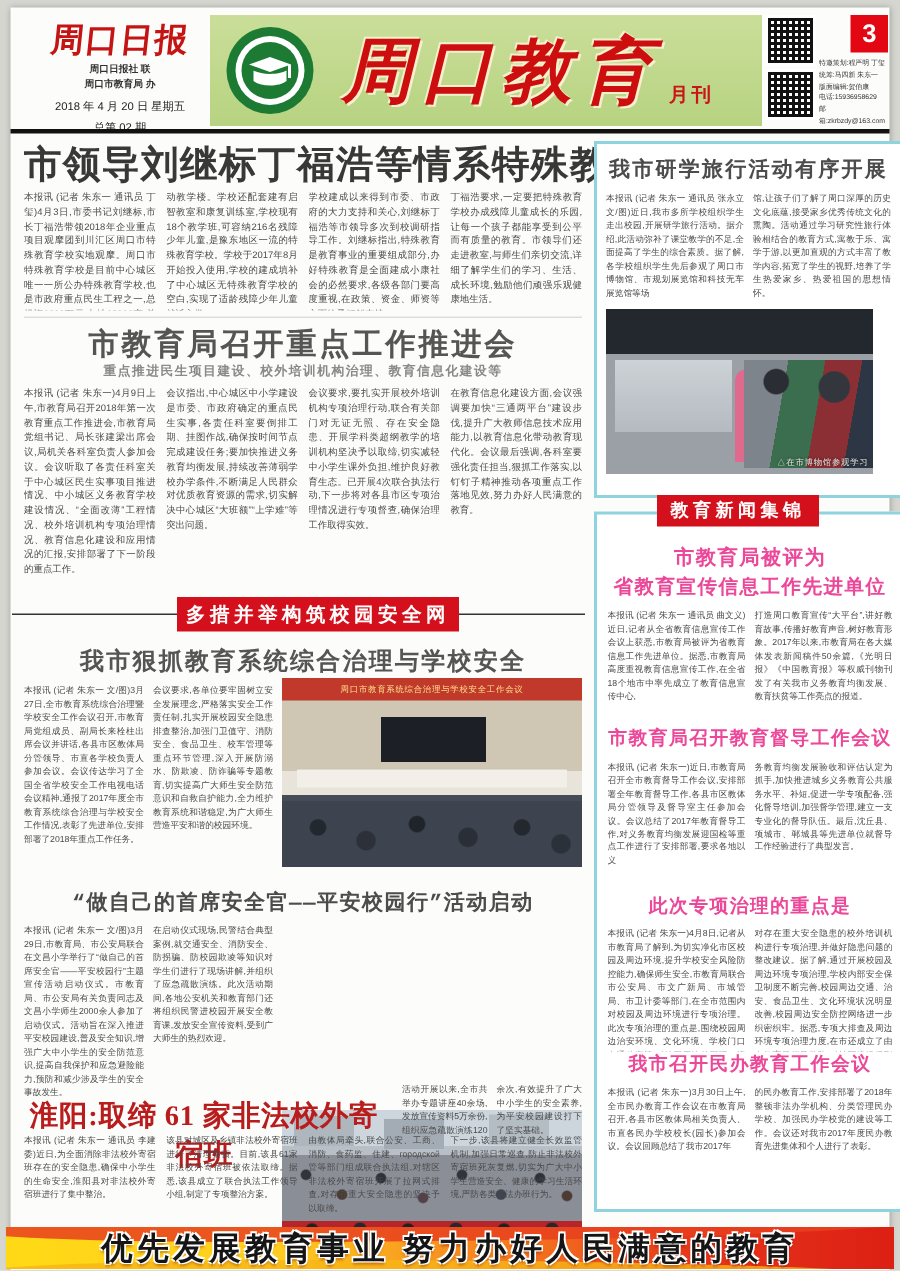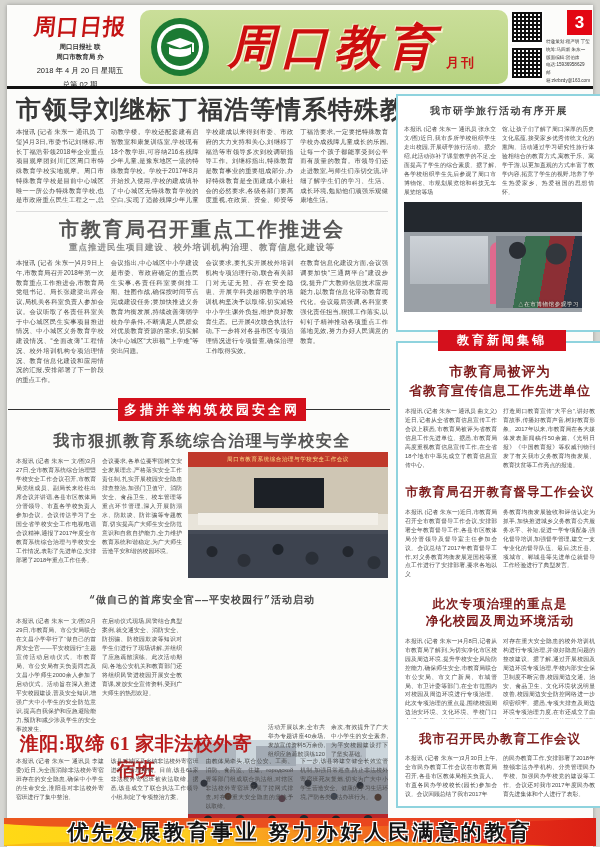--- a/index.html
+++ b/index.html
@@ -10,43 +10,43 @@
   .just{text-align:justify;color:#4a4a4a;overflow:hidden;}
   .cols{display:flex;gap:7px;}
   .cols>div{flex:1;overflow:hidden;}
   .t6{font-size:6.3px;line-height:1.55;}
   .t55{font-size:5.8px;line-height:1.55;}
   .center{text-align:center;}
   
   .mast-name{font-size:22px;font-weight:bold;color:#c41414;letter-spacing:1px;font-family:"Liberation Serif",serif;transform:skewX(-6deg);}
   .mast-org{font-size:6.5px;font-weight:bold;color:#333;line-height:1.5;}
   .mast-date{font-size:7.5px;color:#222;margin-top:4px;}
-  .green-banner{background:linear-gradient(#cade99,#b7d381);display:flex;align-items:center;border-radius:10px;}
+  .green-banner{background:linear-gradient(#cade99,#b7d381);display:flex;align-items:center;}
   .brand-title{font-size:47px;font-weight:bold;color:#cd0e0e;font-family:"Liberation Serif",serif;font-style:italic;letter-spacing:6px;text-shadow:1.5px 1.5px 0 #f6f0cf,-1px -1px 0 #f6f0cf;white-space:nowrap;}
   .brand-suffix{font-size:13px;font-weight:bold;color:#c81616;letter-spacing:2px;}
   .page-num{width:25px;height:25px;background:#e30613;color:#fff;font-weight:bold;font-size:17px;display:flex;align-items:center;justify-content:center;}
   .qr{width:30px;height:30px;background:
       repeating-linear-gradient(0deg,#111 0 2px,transparent 2px 4px),
       repeating-linear-gradient(90deg,#111 0 2px,#fff 2px 4px);
       outline:2px solid #fff;}
   .info-lines{font-size:4.6px;line-height:1.7;color:#333;}
   .black-rule{background:#111;}
   
   .h-main{font-size:25px;font-weight:bold;color:#383838;letter-spacing:1px;font-family:"Liberation Serif",serif;white-space:nowrap;}
   .h-sec{font-size:20px;font-weight:600;color:#555;letter-spacing:2px;font-family:"Liberation Serif",serif;}
   .h-sub{font-size:8.5px;color:#8a8a8a;letter-spacing:1px;}
   .h-mid{font-size:16px;font-weight:600;color:#555;letter-spacing:1.5px;font-family:"Liberation Serif",serif;}
-  .h-small{font-size:10px;font-weight:600;color:#4c4c4c;letter-spacing:1px;font-family:"Liberation Serif",serif;}
+  .h-small{font-size:14px;font-weight:600;color:#4c4c4c;letter-spacing:1px;font-family:"Liberation Serif",serif;}
   .h-tiny{font-size:19px;font-weight:bold;color:#b91c1c;letter-spacing:.5px;font-family:"Liberation Serif",serif;}
   .badge{background:#d4101c;color:#fff;font-weight:bold;display:flex;align-items:center;justify-content:center;letter-spacing:3px;}
   .rule-thin{background:#333;height:1px;}
   .rule-light{background:#ddd;height:1px;}
   
   .teal-box{border:2px solid #8fd3de;background:#fff;}
-  .digest-head{font-size:12.5px;font-weight:600;color:#7f1d1d;letter-spacing:1px;font-family:"Liberation Serif",serif;text-align:center;line-height:1.4;}
+  .digest-head{font-size:12.5px;font-weight:600;color:#ec4899;letter-spacing:1px;font-family:"Liberation Serif",serif;text-align:center;line-height:1.4;}
   
   .photo{position:relative;overflow:hidden;}
   .ph-meeting{background:linear-gradient(#d9d0c0 0 14px,#cfc6b4 14px 62px,#e8e4da 62px 78px,#454b57 78px 100%);}
   .ph-meeting .banner{position:absolute;left:0;top:0;right:0;height:15px;background:#c0392b;color:#ffe08a;font-size:5.6px;display:flex;align-items:center;justify-content:center;letter-spacing:.5px;white-space:nowrap;overflow:hidden;}
   .ph-meeting .screen{position:absolute;left:66px;top:26px;width:70px;height:30px;background:#1c2026;}
   .ph-meeting .desk{position:absolute;left:10px;top:60px;right:10px;height:12px;background:#f2efe8;border-top:1px solid #cbc5b6;}
   .ph-meeting .heads{position:absolute;left:0;bottom:0;right:0;height:44px;
      background:radial-gradient(circle at 12% 40%,#23272e 5px,transparent 6px),radial-gradient(circle at 28% 60%,#2c3038 6px,transparent 7px),radial-gradient(circle at 45% 35%,#1f242b 5px,transparent 6px),radial-gradient(circle at 62% 55%,#2a2f37 6px,transparent 7px),radial-gradient(circle at 80% 40%,#23272e 5px,transparent 6px),radial-gradient(circle at 93% 65%,#2c3139 6px,transparent 7px),#3d434f;}
   .ph-outdoor{background:linear-gradient(#ccd6dc 0 24px,#b9bfc7 24px 34px,#7c7f88 34px 72px,#b6252a 72px 100%);}
   .ph-outdoor .bld{position:absolute;left:8px;top:4px;width:40px;height:20px;background:#aeb6be;box-shadow:60px 2px 0 #a3abb4,130px -1px 0 #b4bcc4;}
@@ -186,31 +186,30 @@
     <div class="cols" style="height:64px;margin-top:7px;gap:6px;">
       <div class="t55 just">本报讯 (记者 朱东一 通讯员 曲文义)近日,记者从全省教育信息宣传工作会议上获悉,市教育局被评为省教育信息工作先进单位。据悉,市教育局高度重视教育信息宣传工作,在全省18个地市中率先成立了教育信息宣传中心,</div>
       <div class="t55 just">打造周口教育宣传“大平台”,讲好教育故事,传播好教育声音,树好教育形象。2017年以来,市教育局在各大媒体发表新闻稿件50余篇,《光明日报》《中国教育报》等权威刊物刊发了有关我市义务教育均衡发展、教育扶贫等工作亮点的报道。</div>
     </div>
     <div class="digest-head" style="margin-top:13px;">市教育局召开教育督导工作会议</div>
     <div class="cols" style="height:76px;margin-top:6px;gap:6px;">
       <div class="t55 just">本报讯 (记者 朱东一)近日,市教育局召开全市教育督导工作会议,安排部署全年教育督导工作,各县市区教体局分管领导及督导室主任参加会议。会议总结了2017年教育督导工作,对义务教育均衡发展迎国检等重点工作进行了安排部署,要求各地以义</div>
       <div class="t55 just">务教育均衡发展验收和评估认定为抓手,加快推进城乡义务教育公共服务水平、补短,促进一学专项配备,强化督导培训,加强督学管理,建立一支专业化的督导队伍。最后,沈丘县、项城市、郸城县等先进单位就督导工作经验进行了典型发言。</div>
     </div>
     <div class="digest-head" style="margin-top:12px;">此次专项治理的重点是</div>
-    <div class="digest-head">净化校园及周边环境活动</div>
     <div class="cols" style="height:82px;margin-top:6px;gap:6px;">
       <div class="t55 just">本报讯 (记者 朱东一)4月8日,记者从市教育局了解到,为切实净化市区校园及周边环境,提升学校安全风险防控能力,确保师生安全,市教育局联合市公安局、市文广新局、市城管局、市卫计委等部门,在全市范围内对校园及周边环境进行专项治理。此次专项治理的重点是,围绕校园周边治安环境、文化环境、学校门口交通秩序等,对校园周边的网吧、流动摊点等开展集中整治,营造良好氛围。</div>
       <div class="t55 just">对存在重大安全隐患的校外培训机构进行专项治理,并做好隐患问题的整改建议。据了解,通过开展校园及周边环境专项治理,学校内部安全保卫制度不断完善,校园周边交通、治安、食品卫生、文化环境状况明显改善,校园周边安全防控网络进一步织密织牢。据悉,专项大排查及周边环境专项治理力度,在市还成立了由市教育局领导带队,对社区建设得到的多个学校及周边环境专项治理工作举办予以推进。</div>
     </div>
-    <div class="digest-head" style="margin-top:12px;">我市召开民办教育工作会议</div>
+    <div class="digest-head" style="">我市召开民办教育工作会议</div>
     <div class="cols" style="height:52px;margin-top:6px;gap:6px;">
       <div class="t55 just">本报讯 (记者 朱东一)3月30日上午,全市民办教育工作会议在市教育局召开,各县市区教体局相关负责人、市直各民办学校校长(园长)参加会议。会议回顾总结了我市2017年</div>
       <div class="t55 just">的民办教育工作,安排部署了2018年整顿非法办学机构、分类管理民办学校、加强民办学校党的建设等工作。会议还对我市2017年度民办教育先进集体和个人进行了表彰。</div>
     </div>
   </div>
-  <div class="abs badge" style="left:438px;top:330px;width:128px;height:21px;font-size:12px;">教育新闻集锦</div>
+  <div class="abs badge" style="left:438px;top:330px;width:108px;height:21px;font-size:12px;">教育新闻集锦</div>
 
   <div class="abs footer-banner" style="left:4px;top:818px;width:592px;height:28px;">
     <div class="swoosh"></div>
     <div class="swoosh2"></div>
     <div class="slogan">优先发展教育事业  努力办好人民满意的教育</div>
   </div>
 </div>
 
 </body></html>

